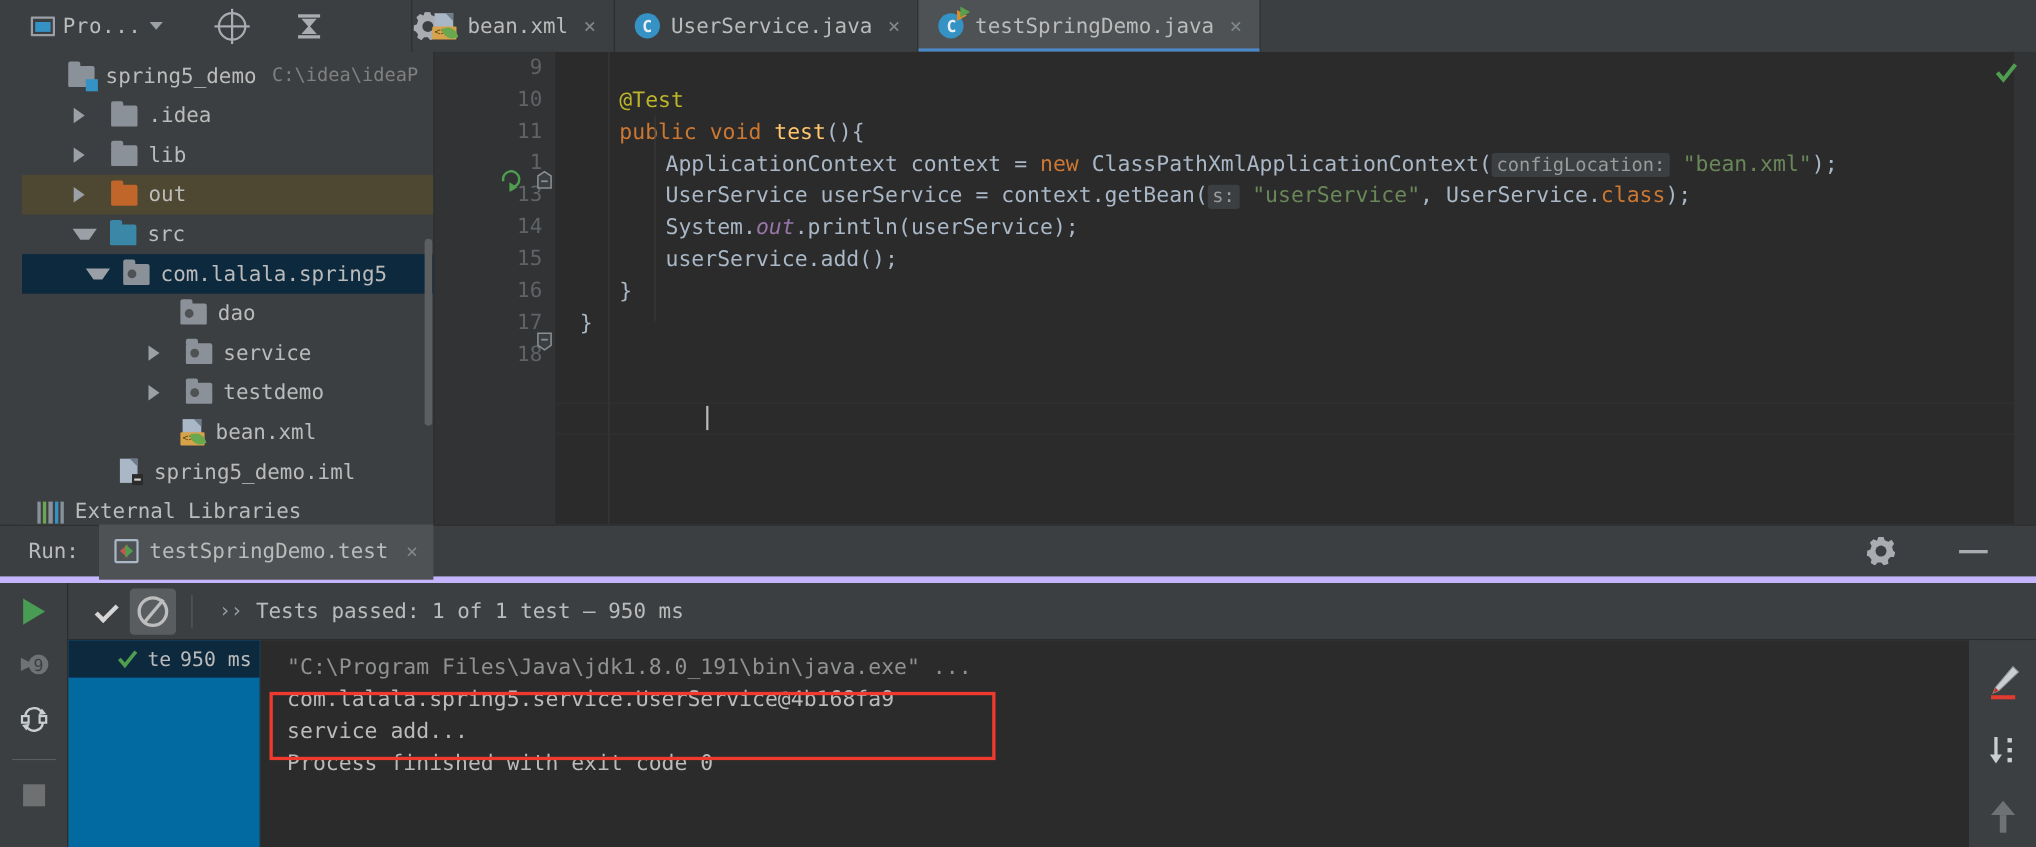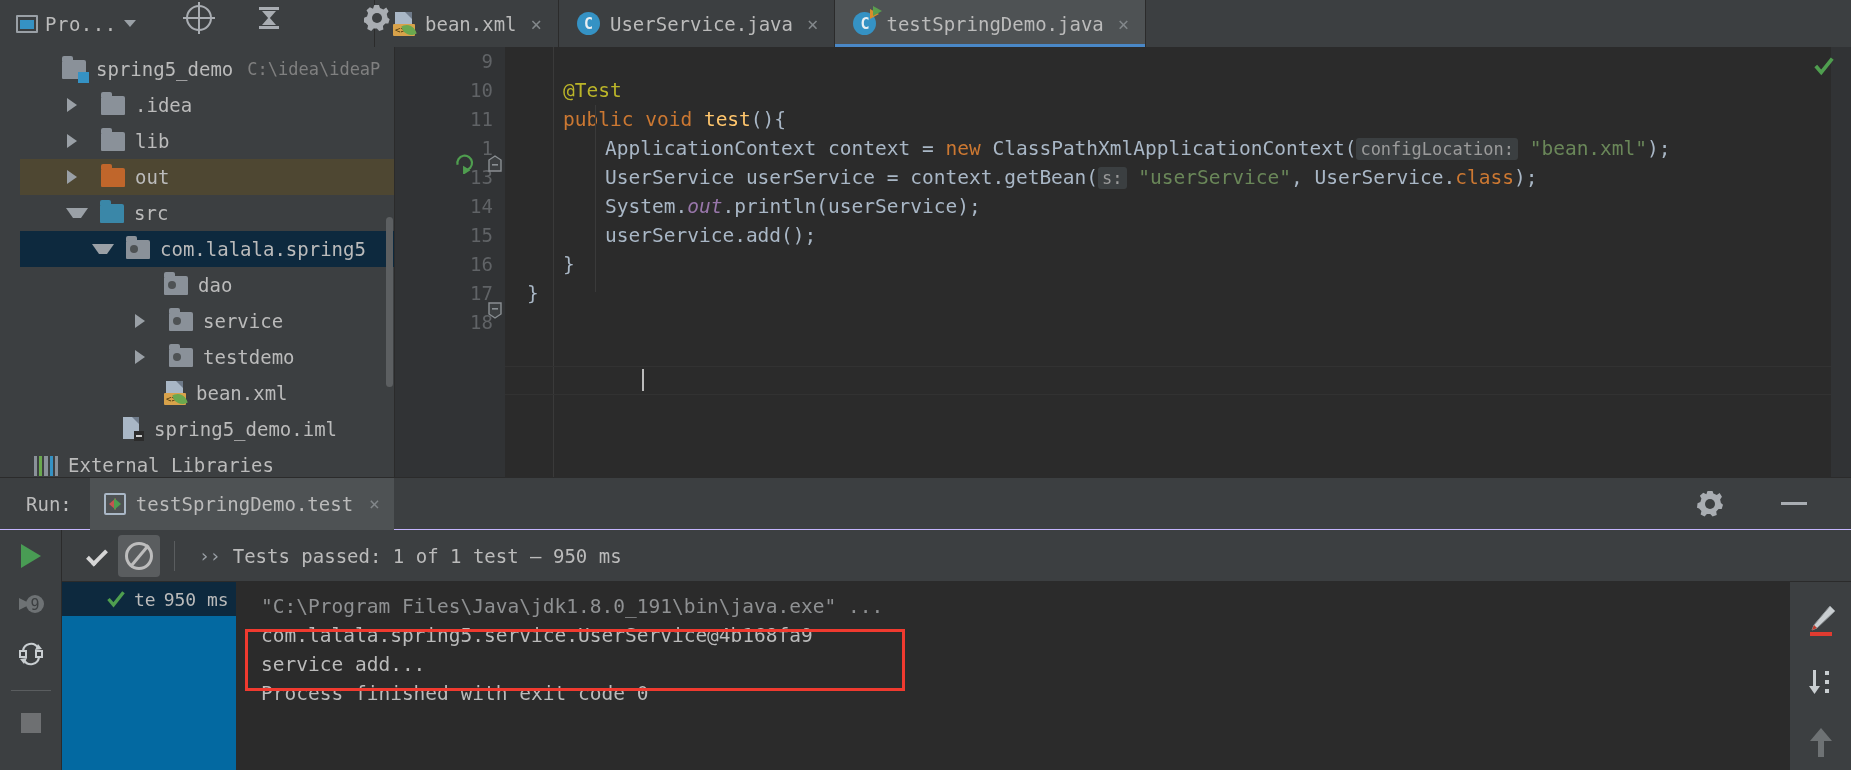--- a/index.html
+++ b/index.html
@@ -9,22 +9,22 @@
     font-family: "DejaVu Sans Mono", monospace;
     overflow: hidden;
     -webkit-font-smoothing: antialiased;
   }
   .ide { position: relative; width: 1851px; height: 770px; display: flex; flex-direction: column; }
 
   
   .toprow { display: flex; height: 47px; background: #3c3f41; flex: 0 0 47px; }
 
   .proj-toolbar {
-    width: 375px; flex: 0 0 375px; display: flex; 
-    background: #3c3f41; border-right: 1px solid #2b2b2b; gap: 12px; padding-left: 16px;
+    width: 375px; flex: 0 0 375px; display: flex; align-items: center;
+    background: #3c3f41; border-right: 1px solid #2b2b2b; gap: 12px; padding-left: 28px;
   }
   .tb-btn { display: flex; align-items: center; justify-content: center; height: 36px; cursor: default; }
   .proj-label { display: flex; align-items: center; gap: 7px; margin-right: 22px; }
   .proj-label .txt { color: #bbbbbb; font-size: 19px; letter-spacing: .5px; }
   .ic-window { width: 22px; height: 18px; border: 2px solid #9aa0a6; background: #3c3f41; position: relative; border-radius: 1px; }
   .ic-window:after { content:""; position:absolute; left:2px; top:3px; right:2px; bottom:2px; background:#3592c4; }
   .caret-dn { width: 0; height: 0; border-left: 6px solid transparent; border-right: 6px solid transparent; border-top: 7px solid #9aa0a6; }
 
   .ic-target { width: 26px; height: 26px; border: 2px solid #a9adb2; border-radius: 50%; position: relative; margin: 0 16px; }
   .ic-target:before { content:""; position:absolute; left:50%; top:-5px; bottom:-5px; width:2px; background:#a9adb2; transform: translateX(-50%); }
@@ -98,21 +98,21 @@
   .ic-iml { width: 20px; height: 24px; flex: 0 0 20px; margin-right: 12px; position: relative; }
   .ic-iml .pg { position:absolute; left:1px; top:0; width:16px; height:22px; background:#a9b7c6; }
   .ic-iml .pg:after { content:""; position:absolute; right:0; top:0; border-top: 7px solid #6f7b8a; border-left: 7px solid transparent; }
   .ic-iml .sq { position:absolute; right:-2px; bottom:0; width:10px; height:10px; background:#2b2b2b; }
   .ic-iml .sq:after { content:""; position:absolute; left:2px; top:4px; width:6px; height:2px; background:#cfcfcf; }
 
   .ic-libs { width: 24px; height: 22px; flex: 0 0 24px; margin-right: 10px; display: flex; gap: 2px; align-items: flex-end; }
   .ic-libs i { width: 4px; height: 20px; display:block; }
   .tree-indent-1 { padding-left: 8px; }
   .tree-indent-2 { padding-left: 42px; }
-  .tree-indent-3 { padding-left: 68px; }
+  .tree-indent-3 { padding-left: 54px; }
   .tree-indent-4 { padding-left: 110px; }
 
   .tree-scroll { position: absolute; right: 1px; top: 170px; width: 7px; height: 170px; background: #5c5f61; border-radius: 4px; }
 
   
   .editor { flex: 1; background: #2b2b2b; position: relative; display: flex; overflow: hidden; }
   .gutter { width: 110px; flex: 0 0 110px; background: #313335; position: relative; }
   .gutter .ln { height: 29px; line-height: 29px; text-align: right; padding-right: 12px; color: #606366; font-size: 19px; }
   .g-markers { position: absolute; left: 58px; top: 0; width: 52px; }
   .run-mark { position: absolute; left: 0px; top: 105px; width: 22px; height: 22px; }
@@ -131,21 +131,21 @@
   .k-txt { color: #a9b7c6; }
   .caret { display:inline-block; width:2px; height:22px; background:#bbbbbb; vertical-align:-4px; }
   .cursor-line { position: absolute; left: 0; right: 0; height: 29px; border-top: 1px solid #323232; border-bottom: 1px solid #323232; }
   .guide { position: absolute; top: 0; bottom: 0; width: 1px; background: #3a3a3a; }
 
   .ok-check { position: absolute; right: 16px; top: 8px; width: 22px; height: 22px; }
   .right-strip { position:absolute; right:0; top:0; bottom:0; width: 20px; background:#313335; }
 
   
   .runpanel { flex: 1; background: #3c3f41; display: flex; flex-direction: column; border-top: 1px solid #2b2b2b; }
-  .run-head { height: 52px; flex: 0 0 52px; display: flex; align-items: center; background: #3c3f41; border-bottom: 1px solid #c4b5fd; text-align: center; }
+  .run-head { height: 52px; flex: 0 0 52px; display: flex; align-items: center; background: #3c3f41; border-bottom: 6px solid #c4b5fd; text-align: center; }
   .run-head .rl { color: #bbbbbb; font-size: 19px; padding: 0 18px 0 26px; }
   .run-tab { display:flex; align-items:center; gap: 10px; height: 52px; padding: 0 14px; background:#4e5254; }
   .run-tab .nm { color:#bbbbbb; font-size: 19px; }
   .run-tab .x { color:#82878a; font-size: 18px; margin-left: 6px; }
   .ic-runcfg { width: 22px; height: 22px; border: 2px solid #a9b7c6; border-radius: 2px; display:flex; align-items:center; justify-content:center; position: relative; }
   .ic-runcfg:before { content:""; position:absolute; left:3px; top:3px; width:0;height:0; border-right: 7px solid #c75450; border-top:6px solid transparent; border-bottom:6px solid transparent;}
   .ic-runcfg:after { content:""; position:absolute; right:3px; top:3px; width:0;height:0; border-left: 7px solid #4f9e4f; border-top:6px solid transparent; border-bottom:6px solid transparent;}
   .run-head-right { margin-left:auto; display:flex; align-items:center; gap: 26px; padding-right: 26px; }
 
   .run-body { flex: 1; display: flex; overflow: hidden; }

